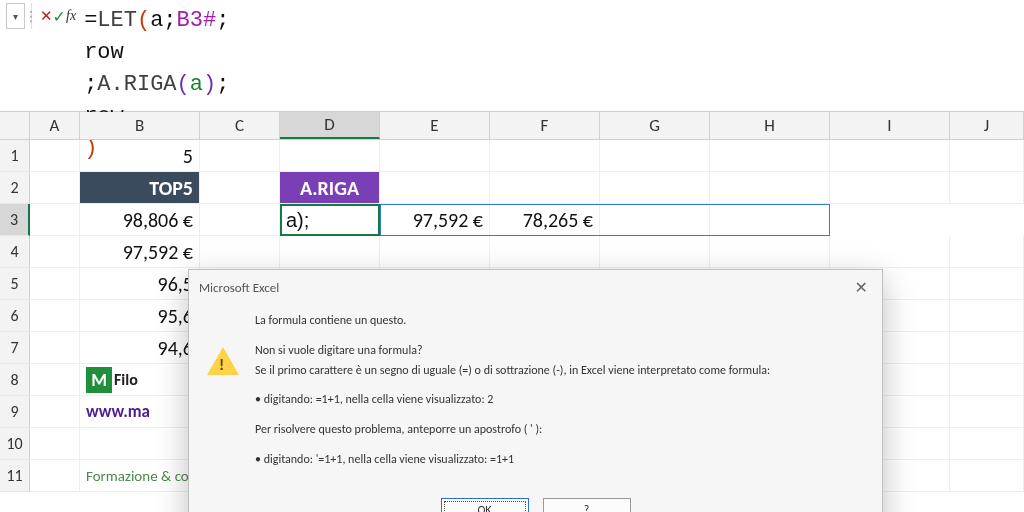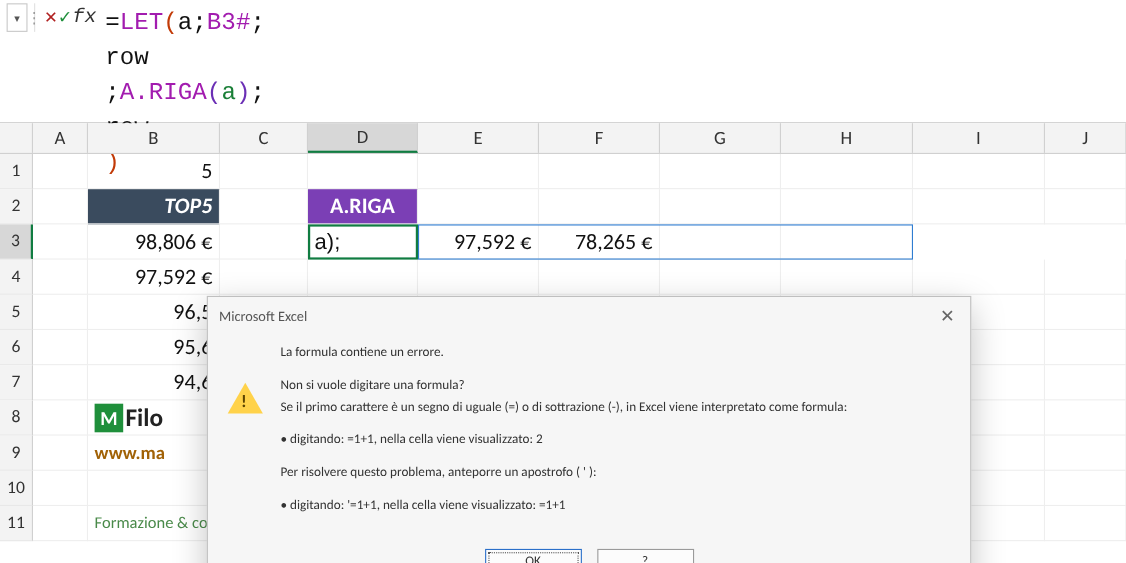--- a/index.html
+++ b/index.html
@@ -51,30 +51,30 @@
     width: 26px;
     height: 26px;
     display: flex;
     align-items: center;
     justify-content: center;
     font-size: 16px;
     color: #555;
   }
   .fb-cancel { color: #b02020; font-size: 15px; }
   .fb-enter  { color: #1f8f3b; font-size: 16px; }
-  .fb-fx     { font-style: italic; font-family: Liberation Mono, monospace; font-size: 18px; color: #333; }
+  .fb-fx     { font-style: italic; font-family: Liberation Serif, serif; font-size: 14px; color: #333; }
   .formula-text {
     padding: 2px 8px;
     font-family: Consolas, "Courier New", monospace;
     font-size: 22px;
     line-height: 32px;
     color: #111;
     white-space: pre;
   }
-  .formula-text .fn  { color: #a21caf; }
+  .formula-text .fn  { color: #404040; }
   .formula-text .nm  { color: #111; }
   .formula-text .ref { color: #a21caf; }
   .formula-text .row { color: #111; }
   .formula-text .par1 { color: #c23a07; }
   .formula-text .par2 { color: #6b2fb5; }
   .formula-text .inner { color: #1a7f37; }
 
   
   .grid-area { position: relative; }
   .col-headers {
@@ -122,21 +122,20 @@
     overflow: visible;
     white-space: nowrap;
   }
   .right { justify-content: flex-end; }
 
   .hdr-dark {
     background: #3a4b5e;
     color: #fff;
     font-weight: 700;
     justify-content: flex-end;
-    font-style: italic;
   }
   .hdr-purple {
     background: #7b3fb5;
     color: #fff;
     font-weight: 700;
     justify-content: center;
   }
 
   
   .edit-cell {
@@ -164,24 +163,24 @@
     background: #1f8f3b;
     color: #fff;
     font-weight: 700;
     width: 26px; height: 26px;
     display: flex; align-items: center; justify-content: center;
     font-size: 18px;
     margin-right: 2px;
   }
   .brand-text {
     font-weight: 700;
-    font-size: 23px;
+    font-size: 16px;
     color: #222;
   }
-  .brand-url { color: #a16207; font-weight: 700; font-size: 17px; }
+  .brand-url { color: #4c1d95; font-weight: 700; font-size: 17px; }
   .brand-sub { color: #4a8a4a; font-size: 15px; }
 
   
   .dialog {
     position: absolute;
     left: 188px;
     top: 269px;
     width: 695px;
     background: #f6f6f6;
     border: 1px solid #bfbfbf;
@@ -455,21 +454,21 @@
 <div class="dialog">
   <div class="dlg-title">
     <span>Microsoft Excel</span>
     <span class="dlg-close">✕</span>
   </div>
   <div class="dlg-body">
     <div class="dlg-icon">
       <div class="warn-tri"></div>
     </div>
     <div class="dlg-text">
-      <p>La formula contiene un errore.</p>
+      <p>La formula contiene un questo.</p>
       <p>
         <span>Non si vuole digitare una formula?</span><br>
         <span>Se il primo carattere è un segno di uguale (=) o di sottrazione (-), in Excel viene interpretato come formula:</span>
       </p>
       <p>• digitando: =1+1, nella cella viene visualizzato: 2</p>
       <p>Per risolvere questo problema, anteporre un apostrofo ( ' ):</p>
       <p>• digitando: '=1+1, nella cella viene visualizzato: =1+1</p>
     </div>
   </div>
   <div class="dlg-buttons">

